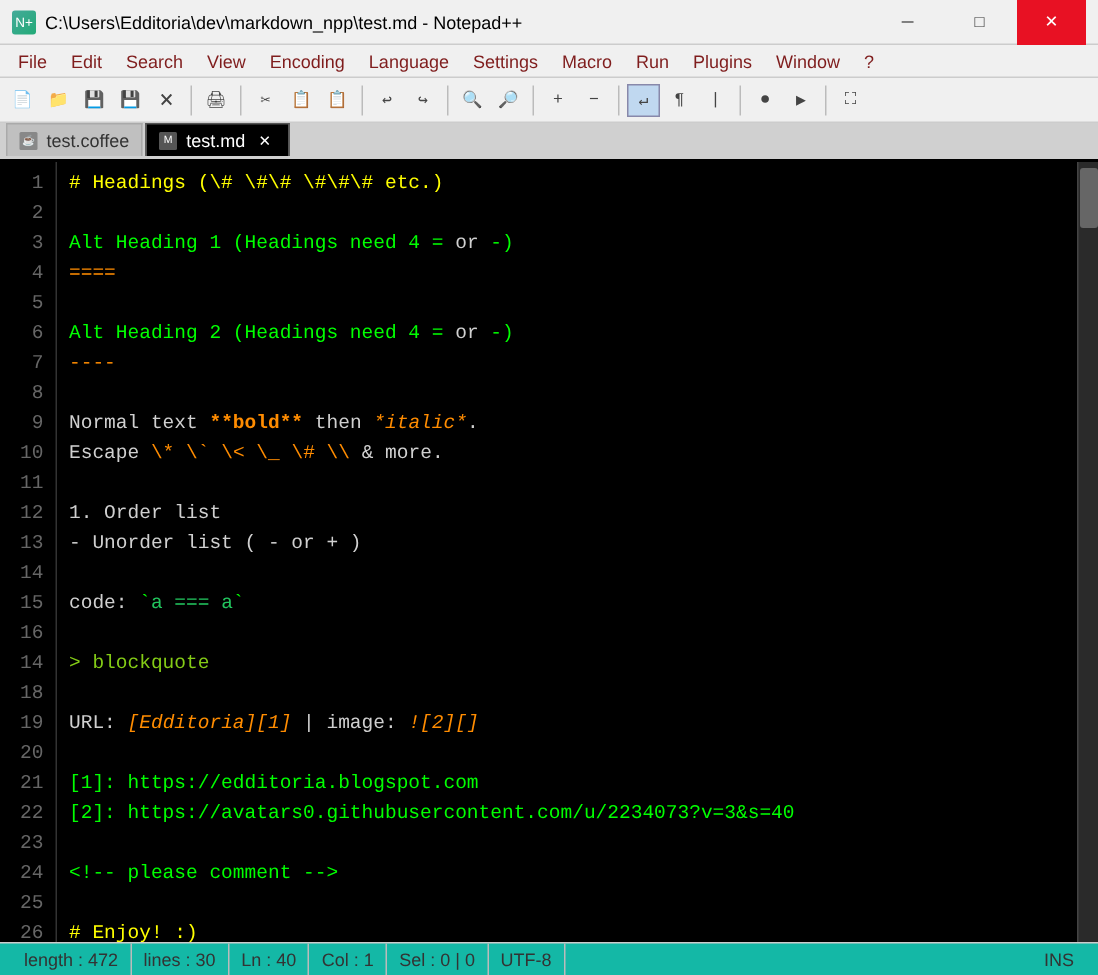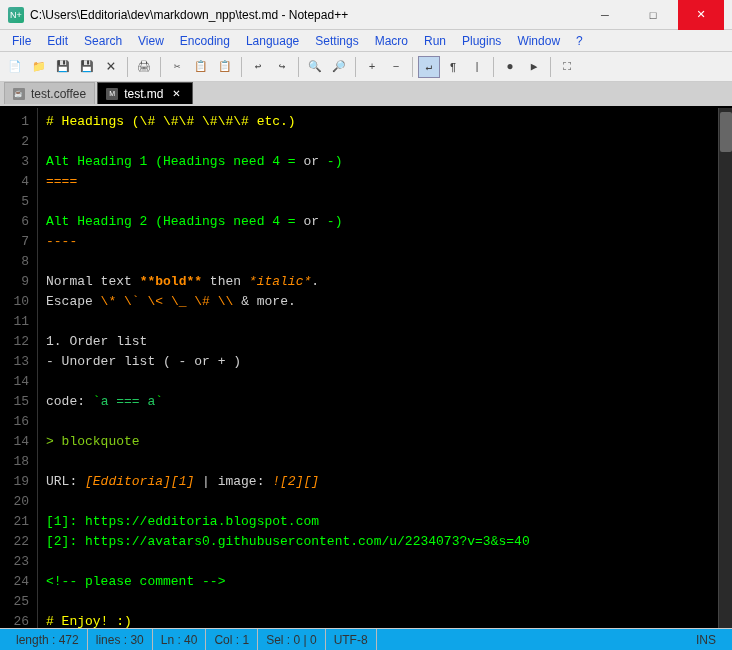--- a/index.html
+++ b/index.html
@@ -65,21 +65,21 @@
       align-items: center;
       padding: 0 4px;
       border-bottom: 1px solid #ccc;
       font-family: 'Segoe UI', Arial, sans-serif;
       font-size: 12px;
       gap: 0;
     }
     .menu-item {
       padding: 2px 8px;
       cursor: pointer;
-      color: #1d4ed8;
+      color: #7f1d1d;
       height: 22px;
       display: flex;
       align-items: center;
     }
 
     
     #toolbar {
       background: #f0f0f0;
       height: 30px;
       display: flex;
@@ -223,21 +223,21 @@
     .c-code-tick { color: #00ff00; }
     .c-blockquote { color: #84cc16; }
     .c-url-label { color: #ff8c00; font-style: italic; }
     .c-url-link { color: #00ff00; }
     .c-comment { color: #00ff00; }
     .c-enjoy { color: #ffff00; }
     .c-line-sep { color: #ff8c00; }
 
     
     #status-bar {
-      background: #0ea5e9;
+      background: #14b8a6;
       height: 22px;
       display: flex;
       align-items: center;
       padding: 0 8px;
       border-top: 1px solid #ccc;
       font-family: 'Segoe UI', Arial, sans-serif;
       font-size: 12px;
       color: #333;
       gap: 0;
     }

